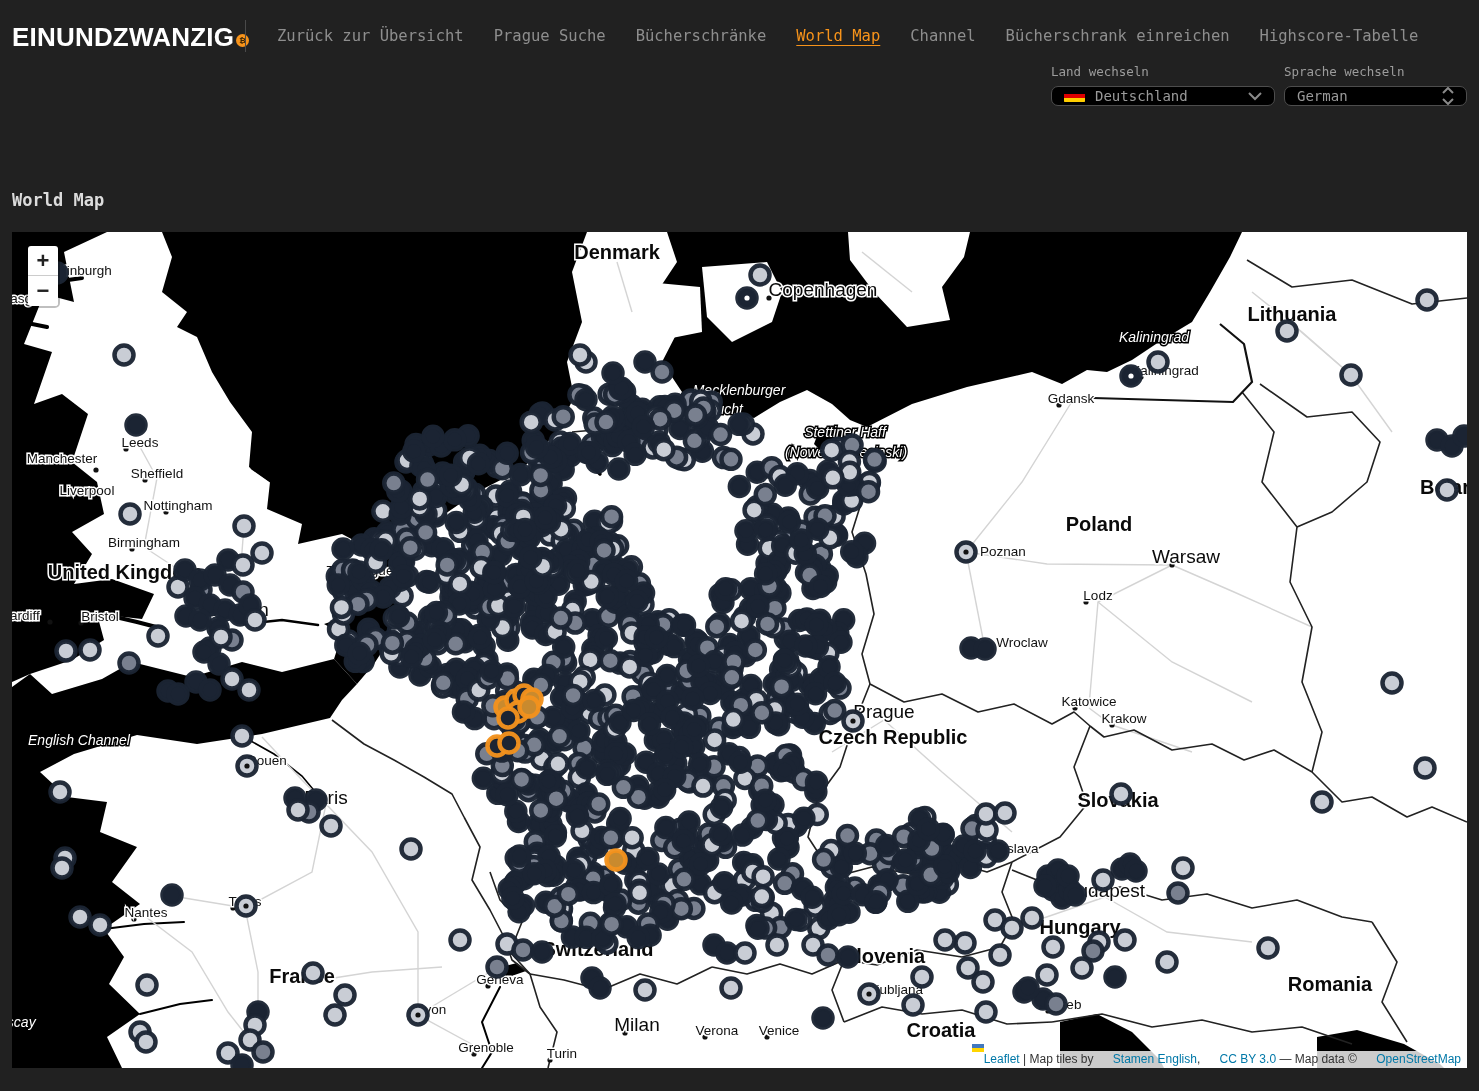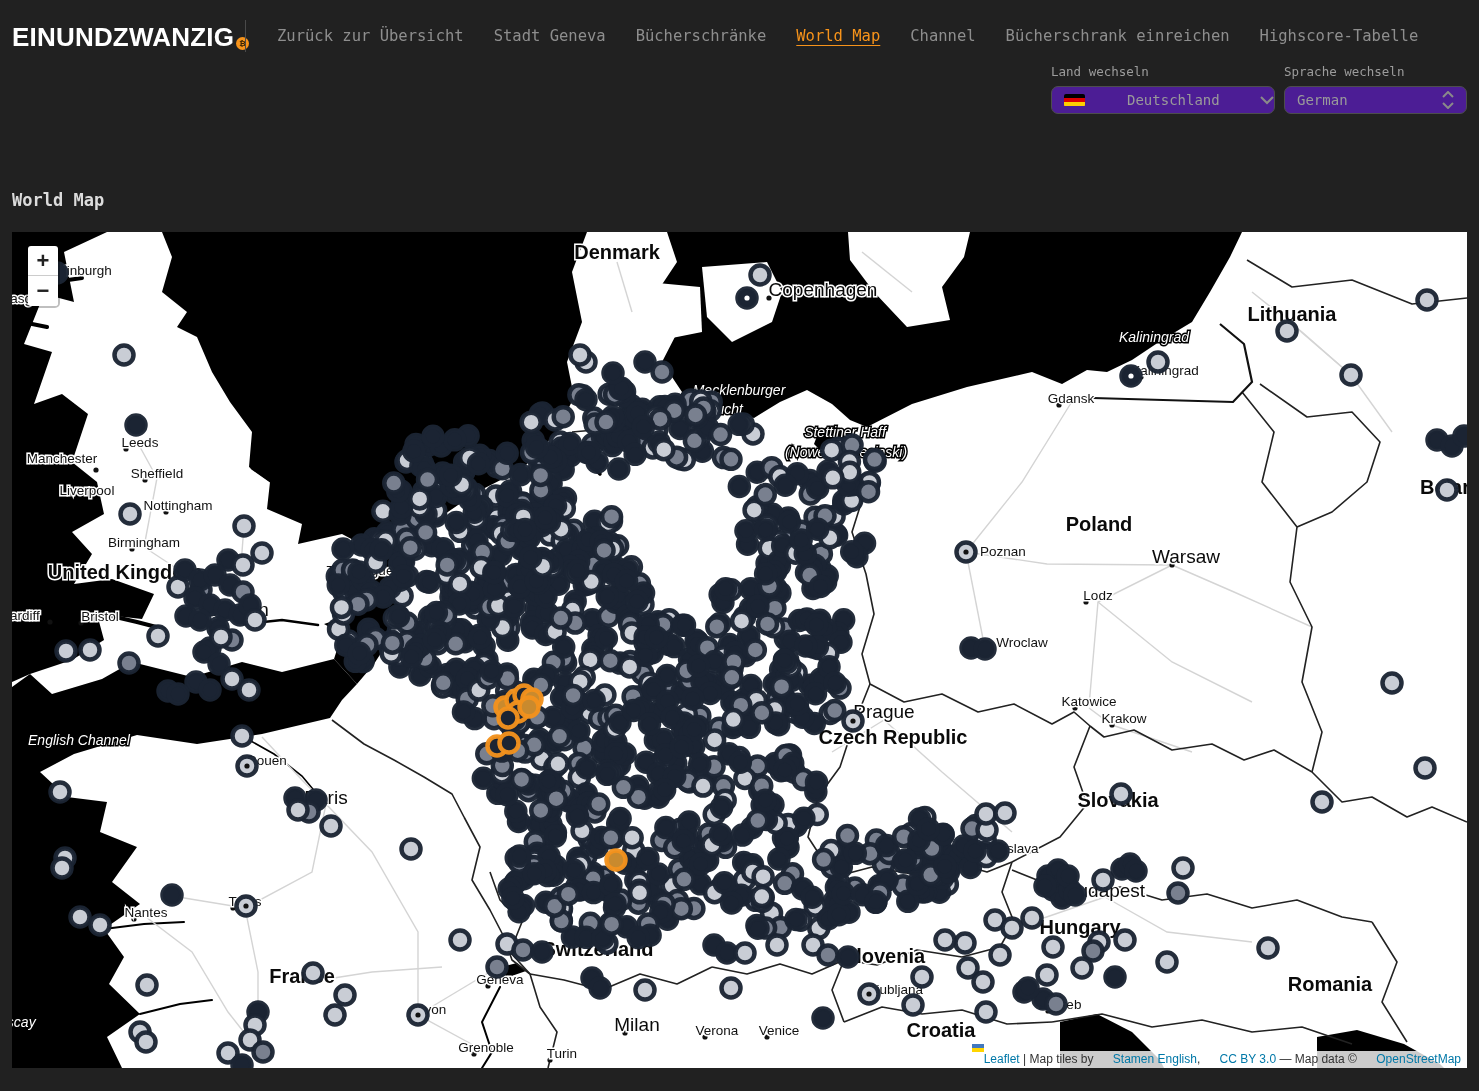--- a/index.html
+++ b/index.html
@@ -2,33 +2,33 @@
 <html><head>
 <meta charset="utf-8">
 <style>
   * { margin:0; padding:0; box-sizing:border-box; }
   html,body { width:1479px; height:1091px; background:#212121; overflow:hidden;
               font-family:"DejaVu Sans Mono", monospace; }
   
   .header { position:absolute; top:0; left:0; width:100%; height:140px; }
   .brand-row { position:absolute; top:22px; left:12px; display:flex; align-items:center; }
   .logo { font-family:"Liberation Sans", sans-serif; font-weight:800; font-size:26px;
-          color:#ffffff; letter-spacing:0.2px; display:flex; align-items:center; }
+          color:#ffffff; letter-spacing:0.2px; display:flex; align-items:flex-start; }
   .logo-badge { width:13px; height:13px; border-radius:50%; background:#f7931a;
                 display:inline-flex; align-items:center; justify-content:center;
                 font-size:8px; color:#3a2300; font-weight:700; margin-left:2px; margin-top:12px; }
   .vdivider { position:absolute; left:245px; top:20px; height:32px; width:1px; background:#4a4a4a; }
   nav { position:absolute; left:277px; top:27px; display:flex; gap:30px; white-space:nowrap; }
   nav a { font-size:15.5px; color:#8e8e8e; text-decoration:none; }
   nav a.active { color:#f7931a; text-decoration:underline; text-underline-offset:4px; }
   .selects { position:absolute; top:64px; right:12px; display:flex; gap:9px;align-items:center; }
   .sel-group { display:flex; flex-direction:column; }
   .sel-label { font-size:12.5px; color:#9c9c9c; margin-bottom:7px; }
-  .sel-box { height:28px; background:#4c1d95; border:1px solid #4d4d4d; border-radius:7px;
-             display:flex; align-items:center; padding:0 12px; color:#9a9a9a; font-size:14px;gap:32px; }
+  .sel-box { height:20px; background:#000000; border:1px solid #4d4d4d; border-radius:7px;
+             display:flex; align-items:center; padding:0 12px; color:#9a9a9a; font-size:14px; }
   .sel-box.country { width:224px; }
   .sel-box.lang { width:183px; }
   .flag-de { width:21px; height:13px; border-radius:2px; overflow:hidden; margin-right:10px; flex:0 0 auto; }
   .flag-de div { height:33.4%; }
   .sel-value { flex:1; }
   .chev { flex:0 0 auto; margin-left:8px; }
   
   .page-title { position:absolute; left:12px; top:190px; font-size:17px; font-weight:bold; color:#dcdcdc; }
   
   .map-wrap { position:absolute; left:12px; top:232px; width:1455px; height:836px;
@@ -54,21 +54,21 @@
 <div class="header">
   <div class="brand-row">
     <div class="logo">
       <span>EINUNDZWANZIG</span>
       <span class="logo-badge">₿</span>
     </div>
   </div>
   <div class="vdivider"></div>
   <nav id="main-nav">
       <a href="#" class="">Zurück zur Übersicht</a>
-      <a href="#" class="">Stadt Geneva</a>
+      <a href="#" class="">Prague Suche</a>
       <a href="#" class="">Bücherschränke</a>
       <a href="#" class="active">World Map</a>
       <a href="#" class="">Channel</a>
       <a href="#" class="">Bücherschrank einreichen</a>
       <a href="#" class="">Highscore-Tabelle</a>
     </nav>
 
   <div class="selects">
     <div class="sel-group">
       <div class="sel-label">Land wechseln</div>

